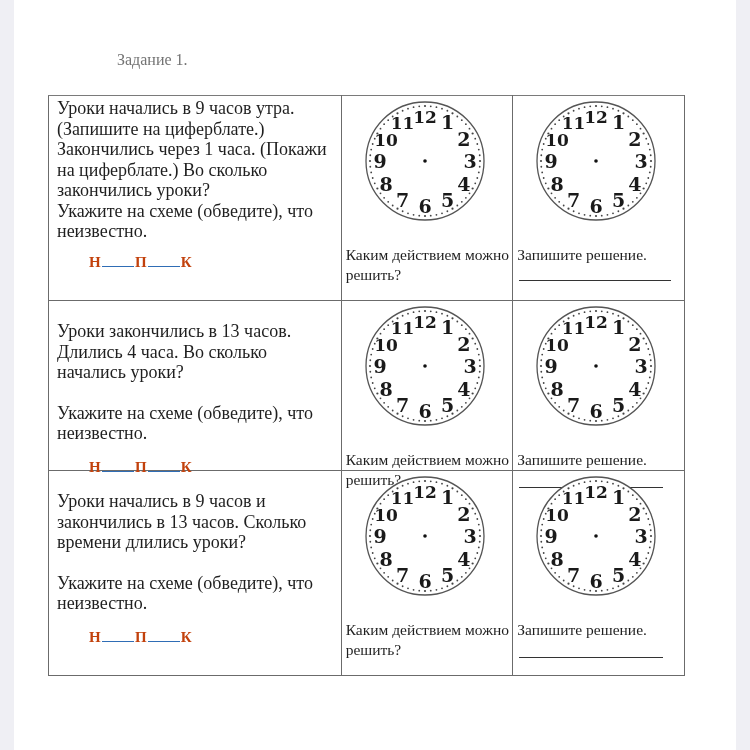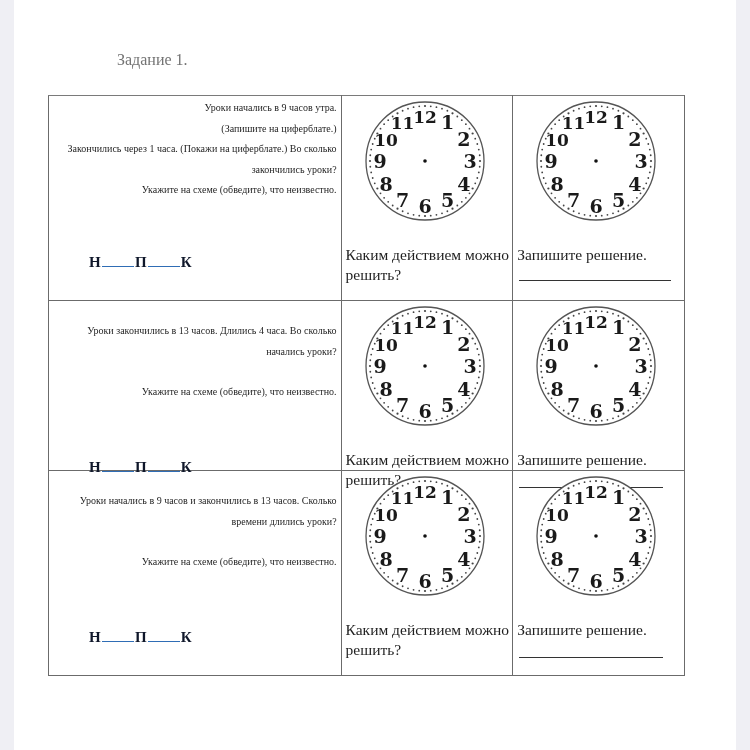--- a/index.html
+++ b/index.html
@@ -30,27 +30,27 @@
     border: 1.5px solid #6b6b6b;
     vertical-align: top;
     padding: 0;
     position: relative;
   }
   table.tasks tr.row-first td { border-top: 1.5px solid #7a7a7a; }
   td.text-cell { width: 292px; }
   td.clock-cell { width: 171px; }
   td.answer-cell { width: 171px; }
   .problem {
-    font-size: 10px; line-height: 20.5px; padding: 2px 4px 0 8px; color: #1f1f1f; text-align: right;
+    font-size: 18px; line-height: 20.5px; padding: 2px 4px 0 8px; color: #1f1f1f;
   }
   .problem p { margin: 0; }
   .problem .gap { height: 20px; }
   .scheme {
     position: absolute; left: 40px;
-    font-weight: bold; color: #0f172a; font-size: 15px;
+    font-weight: bold; color: #c2410c; font-size: 15px;
     letter-spacing: 0.2px;
   }
   .scheme .blank {
     display: inline-block; width: 32px; border-bottom: 1.5px solid #2f6db5;
     height: 10px; margin: 0 1px;
   }
   .clock {
     position: absolute; left: 21px; top: 3px; width: 124px; height: 124px;
   }
   .cell-caption {

